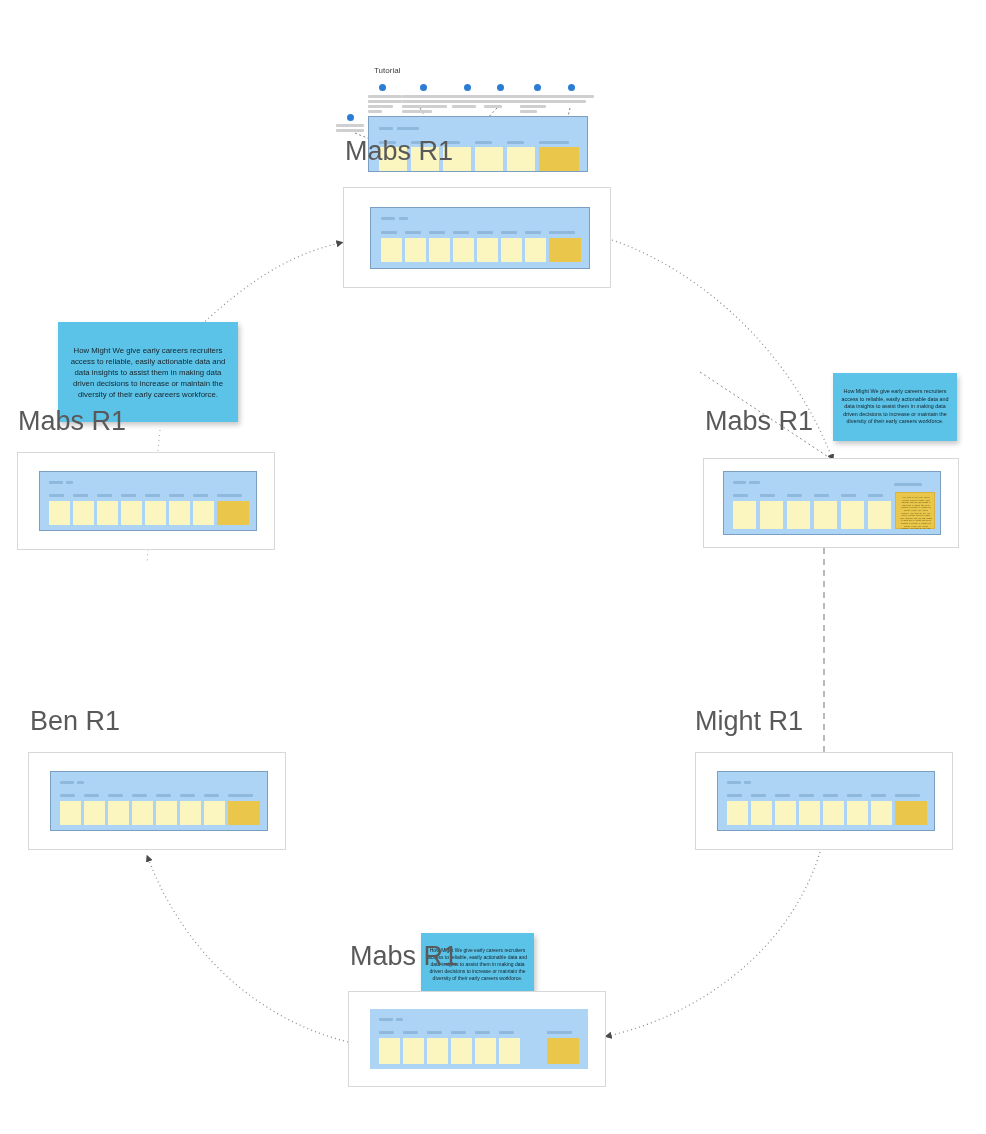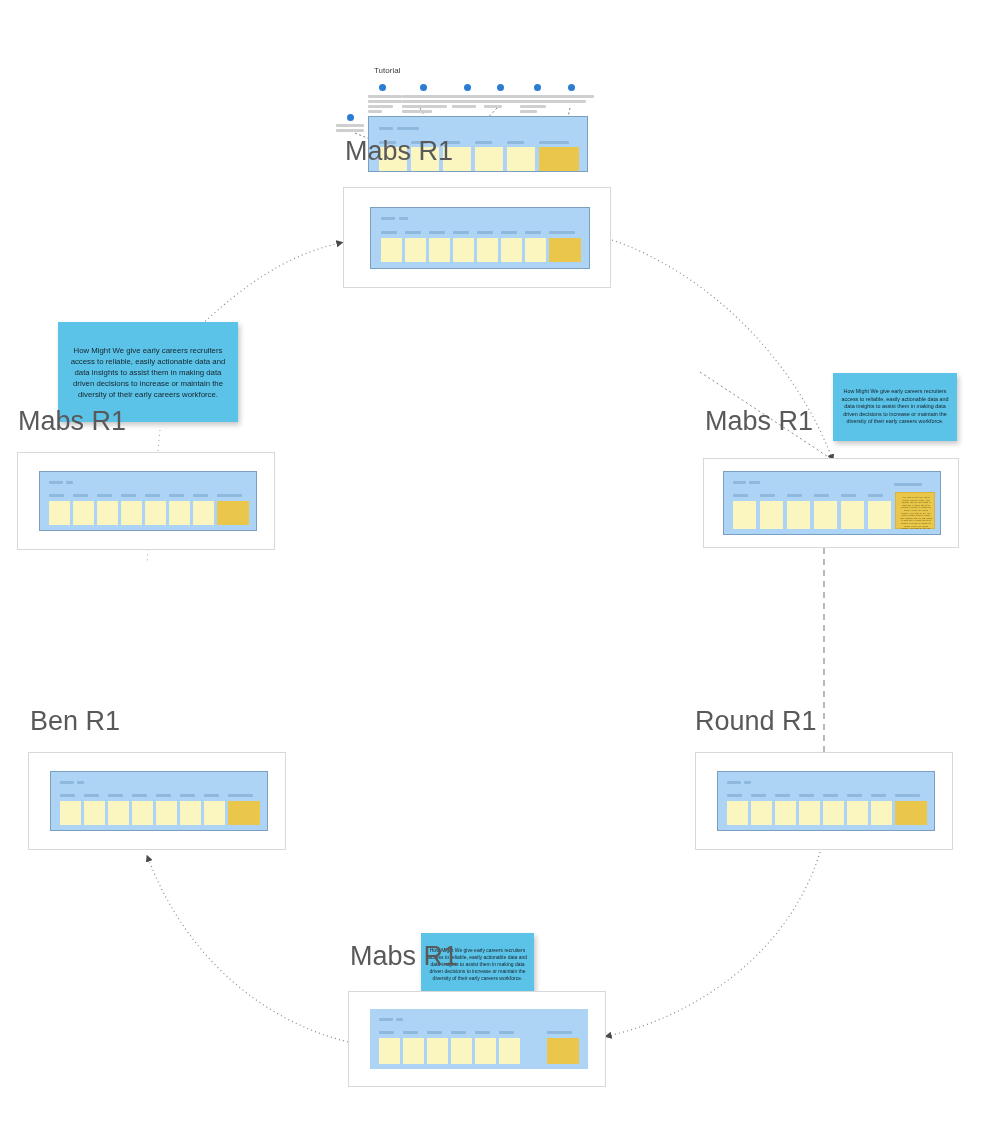--- a/index.html
+++ b/index.html
@@ -361,21 +361,21 @@
       <div class="card" style="left:33px; top:29px; width:21px; height:24px;"></div>
       <div class="card" style="left:57px; top:29px; width:21px; height:24px;"></div>
       <div class="card" style="left:81px; top:29px; width:21px; height:24px;"></div>
       <div class="card" style="left:105px; top:29px; width:21px; height:24px;"></div>
       <div class="card" style="left:129px; top:29px; width:21px; height:24px;"></div>
       <div class="card" style="left:153px; top:29px; width:21px; height:24px;"></div>
       <div class="card-gold" style="left:177px; top:29px; width:32px; height:24px;"></div>
     </div>
   </div>
 
-  <div class="name-label" style="left:695px; top:706px;">Round R1</div>
+  <div class="name-label" style="left:695px; top:706px;">Might R1</div>
   <div class="board-frame" style="left:695px; top:752px; width:258px; height:98px;">
     <div class="board-inner" style="left:21px; top:18px; width:218px; height:60px;">
       <div class="hdr-bar" style="left:9px; top:9px; width:14px; height:3px;"></div>
       <div class="hdr-bar" style="left:26px; top:9px; width:7px; height:3px;"></div>
 
       <div class="card-stub" style="left:9px; top:22px; width:15px; height:3px;"></div>
       <div class="card-stub" style="left:33px; top:22px; width:15px; height:3px;"></div>
       <div class="card-stub" style="left:57px; top:22px; width:15px; height:3px;"></div>
       <div class="card-stub" style="left:81px; top:22px; width:15px; height:3px;"></div>
       <div class="card-stub" style="left:105px; top:22px; width:15px; height:3px;"></div>

